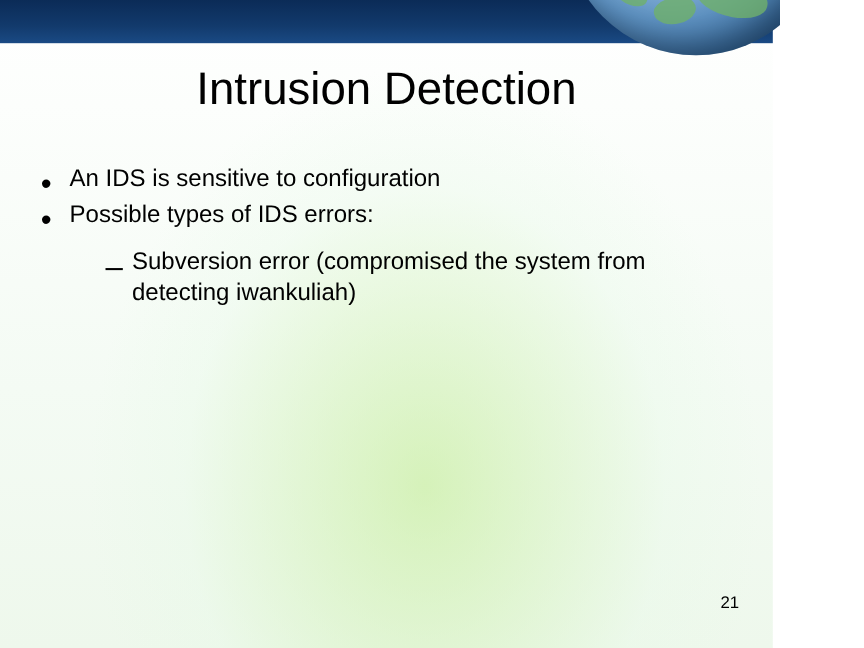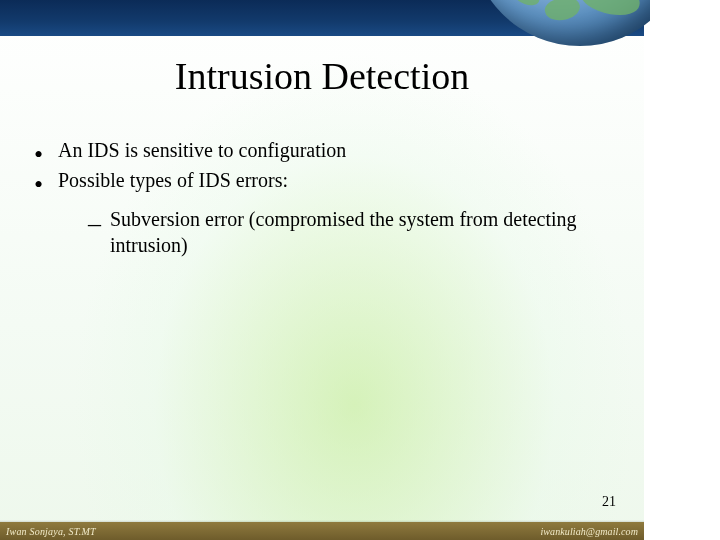--- a/index.html
+++ b/index.html
@@ -4,21 +4,20 @@
 <style>
   * { margin: 0; padding: 0; box-sizing: border-box; }
   html, body { width: 720px; height: 540px; overflow: hidden; font-family: Arial, Helvetica, sans-serif; }
   .slide {
     position: relative;
     width: 644px;
     height: 540px;
     background:
       radial-gradient(ellipse 400px 500px at 55% 75%, rgba(190,235,140,0.55), rgba(230,250,230,0.3) 50%, rgba(255,255,255,0) 70%),
       linear-gradient(180deg, #ffffff 0%, #f4fbf4 60%, #eef8ec 100%);
-    font-family: Liberation Serif, serif;
   }
   .topbar {
     position: relative;
     height: 36px;
     background: linear-gradient(180deg, #0b2b57 0%, #123a6c 60%, #1a4a84 100%);
   }
   .topbar-earth {
     position: absolute;
     top: -14px; right: -6px;
     width: 170px; height: 64px;
@@ -118,26 +117,22 @@
     </div>
   </div>
 
   <h1 class="title">Intrusion Detection</h1>
 
   <div class="content">
     <ul class="lvl1">
       <li><span>An IDS is sensitive to configuration</span></li>
       <li><span>Possible types of IDS errors:</span>
         <ul class="lvl2">
-          <li><span>Subversion error (compromised the system from detecting intrusion)</span></li>
+          <li><span>Subversion error (compromised the system from detecting iwankuliah)</span></li>
         </ul>
       </li>
     </ul>
   </div>
 
   <div class="pagenum">21</div>
 
-  <div class="bottombar">
-    <span class="left">Iwan Sonjaya, ST.MT</span>
-    <span class="right">iwankuliah@gmail.com</span>
-  </div>
 
 </div>
 
 </body></html>

